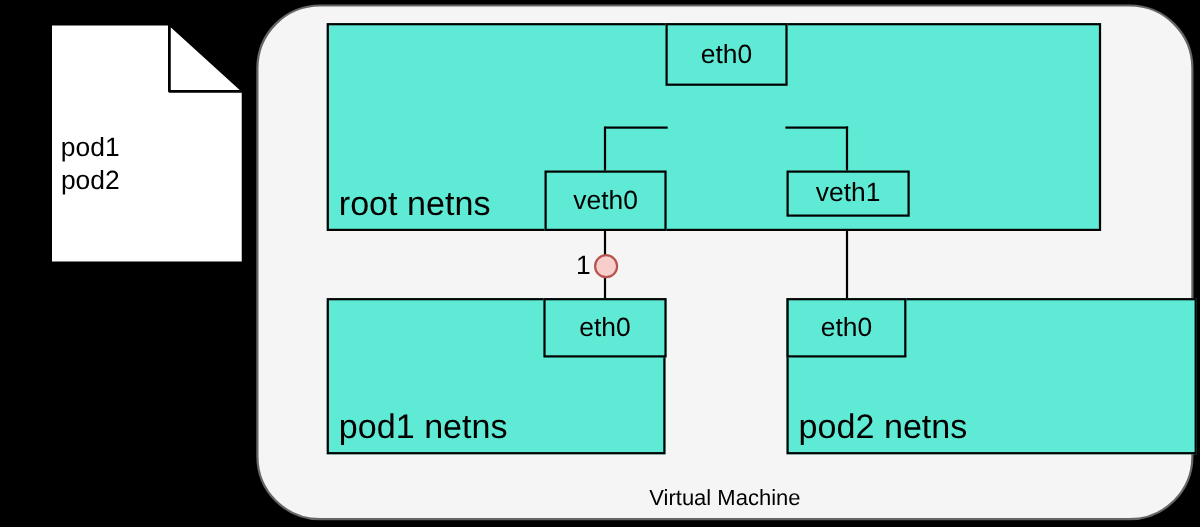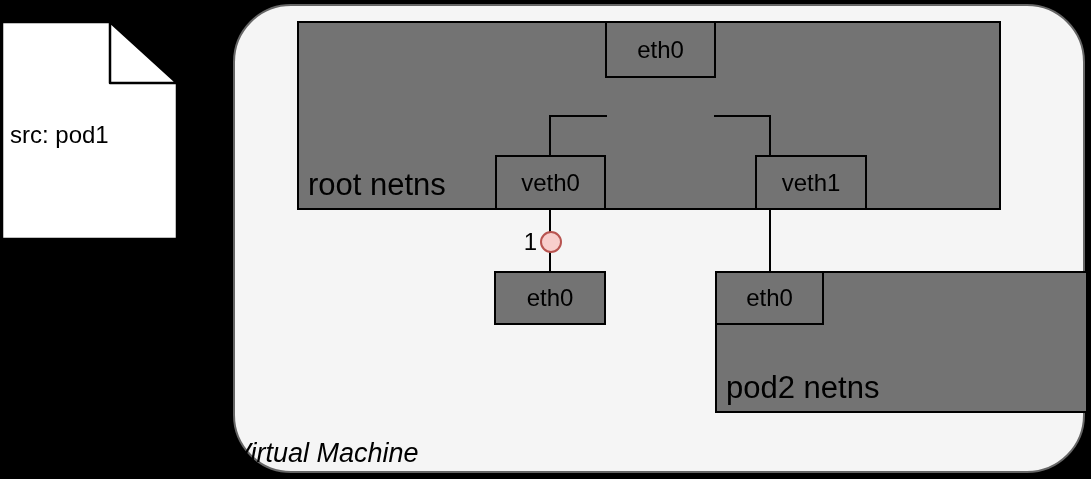--- a/index.html
+++ b/index.html
@@ -24,30 +24,29 @@
     width: 852px; height: 469px;
     background: #f5f5f5;
     border: 2px solid #666666;
     border-radius: 58px;
     box-sizing: border-box;
   }
   .vm-label {
     position: absolute;
     left: 233px; top: 438px;
     width: 852px;
-    text-align: left;
-    font-size: 27px;
+    text-align: center;
+    font-size: 20px;
     line-height: 30px;
-    font-style: italic;
   }
 
   
   .nbox {
     position: absolute;
-    background: #737373;
+    background: #5eead4;
     border: 2px solid #000000;
     box-sizing: border-box;
   }
   .node {
     display: flex;
     align-items: center;
     justify-content: center;
     font-size: 24px;
   }
   .ns-label {
@@ -57,21 +56,21 @@
     white-space: nowrap;
   }
 
   .root-netns { left: 297px; top: 21px;  width: 704px; height: 189px; }
   .pod1-netns { left: 297px; top: 271px; width: 308px; height: 142px; }
   .pod2-netns { left: 715px; top: 271px; width: 373px; height: 142px; }
 
   .eth0-root { left: 605px; top: 21px;  width: 111px; height: 57px; }
   .cbr0      { left: 605px; top: 88px;  width: 111px; height: 55px; }
   .veth0     { left: 495px; top: 155px; width: 111px; height: 55px; }
-  .veth1     { left: 715px; top: 155px; width: 112px; height: 55px; margin-left: 40px; }
+  .veth1     { left: 715px; top: 155px; width: 112px; height: 42px; }
   .eth0-pod1 { left: 494px; top: 271px; width: 112px; height: 54px; }
   .eth0-pod2 { left: 715px; top: 271px; width: 109px; height: 54px; }
 
   
   .line {
     position: absolute;
     background: #000000;
   }
   .l-cbr0-veth0-h { left: 550px; top: 115px; width: 57px;  height: 2px; }
   .l-cbr0-veth0-v { left: 549px; top: 115px; width: 2px;   height: 41px; }
@@ -98,21 +97,21 @@
     text-align: right;
     font-size: 24px;
     line-height: 26px;
     z-index: 5;
   }
 
   
   .note {
     position: absolute;
     left: 1px; top: 21px;
-    width: 178px; height: 220px;
+    width: 178px; height: 220px; padding-left: 44px;
   }
   .note-text {
     position: absolute;
     left: 9px; top: 99px;
     font-size: 24px;
     line-height: 30px;
     white-space: nowrap;
   }
 </style>
 </head>
@@ -120,28 +119,32 @@
 
 <div class="stage">
 
   <div class="note">
     <svg width="178" height="220" viewBox="0 0 178 220">
       <polygon points="1,1 109,1 176,62 176,218 1,218" fill="#ffffff" stroke="#000000" stroke-width="2.5"></polygon>
       <polygon points="109,1 109,62 176,62" fill="#ffffff" stroke="#000000" stroke-width="2.5" stroke-linejoin="round"></polygon>
     </svg>
     <div class="note-text">
       <div>src: pod1</div>
+      <div>dst: pod2</div>
     </div>
   </div>
 
   <div class="vm"></div>
   <div class="vm-label">Virtual Machine</div>
 
   <div class="nbox root-netns">
     <span class="ns-label">root netns</span>
+  </div>
+  <div class="nbox pod1-netns">
+    <span class="ns-label">pod1 netns</span>
   </div>
   <div class="nbox pod2-netns">
     <span class="ns-label">pod2 netns</span>
   </div>
 
   <div class="line l-cbr0-veth0-h"></div>
   <div class="line l-cbr0-veth0-v"></div>
   <div class="line l-cbr0-veth1-h"></div>
   <div class="line l-cbr0-veth1-v"></div>
   <div class="line l-veth0-pod1"></div>

